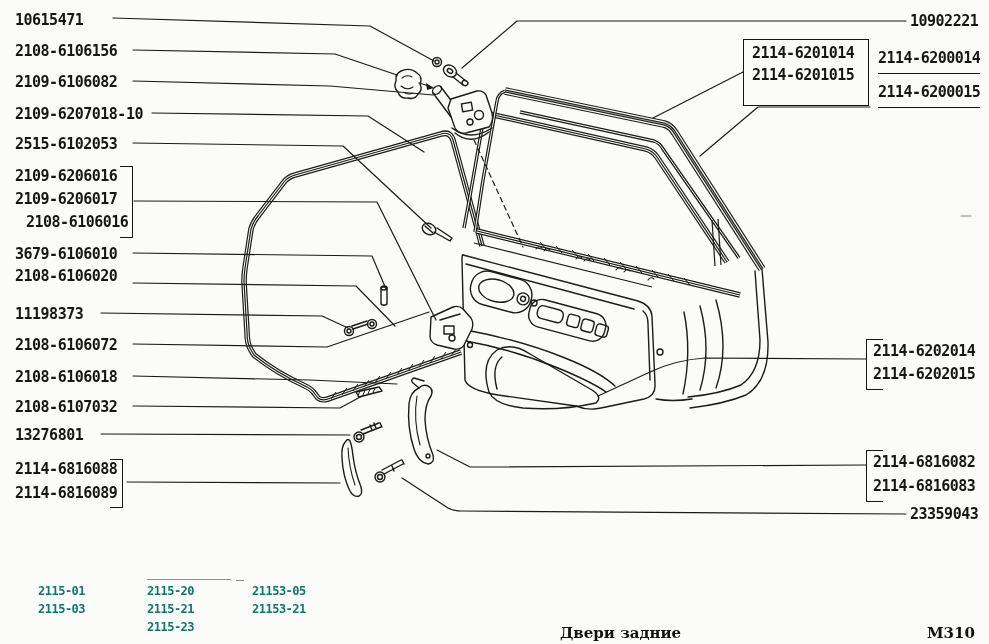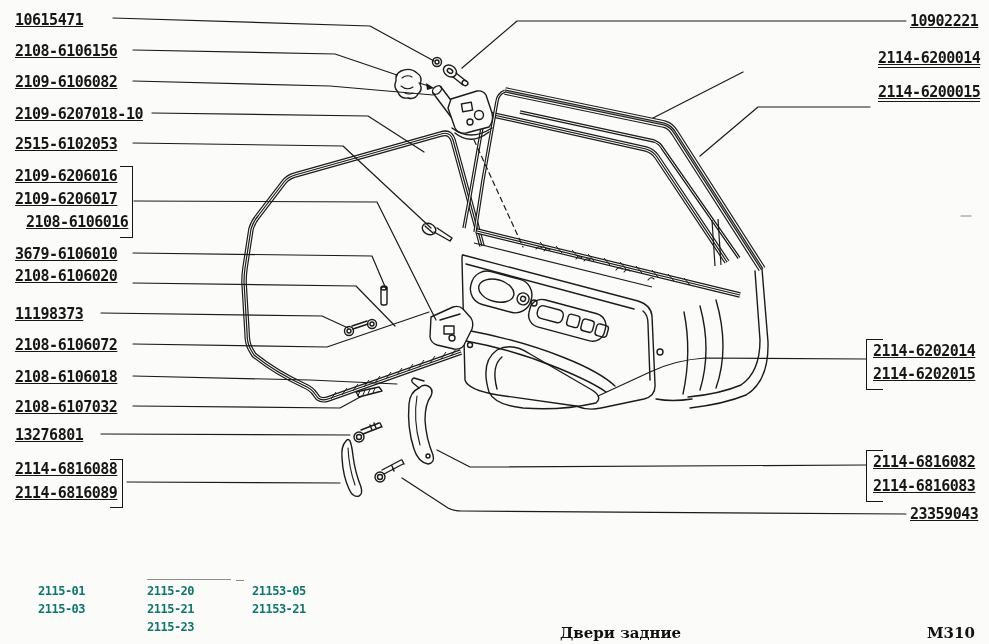--- a/index.html
+++ b/index.html
@@ -1,21 +1,21 @@
 <!DOCTYPE html>
 <html><head>
 <meta charset="utf-8">
 <style>
   html,body{margin:0;padding:0;background:#e8e8e8;}
   #page{position:relative;width:989px;height:644px;background:#fbfbf9;overflow:hidden;
         font-family:"DejaVu Sans Mono","Liberation Mono",monospace;color:#161616;}
   #art{position:absolute;left:0;top:0;width:989px;height:644px;}
   .plabel{position:absolute;font:700 15px/17px "DejaVu Sans Mono","Liberation Mono",monospace;
-          color:#161616;white-space:nowrap;letter-spacing:-0.5px;text-decoration:underline;}
-  .plabel.ul{border-bottom:1.7px solid #161616;padding-bottom:0;}
+          color:#161616;white-space:nowrap;letter-spacing:-0.5px;}
+  .plabel.ul{border-bottom:1.7px solid #161616;padding-bottom:6px;}
   .bracket-r{position:absolute;border-top:1.6px solid #161616;border-right:1.6px solid #161616;
              border-bottom:1.6px solid #161616;}
   .bracket-l{position:absolute;border-top:1.6px solid #161616;border-left:1.6px solid #161616;
              border-bottom:1.6px solid #161616;}
   .pbox{position:absolute;border:1.7px solid #161616;}
   .footnum{position:absolute;font:700 12px/14px "DejaVu Sans Mono","Liberation Mono",monospace;
            color:#0f766e;white-space:nowrap;letter-spacing:-0.5px;}
   .caption{position:absolute;font:700 15px/18px "DejaVu Serif","Liberation Serif",serif;
            color:#111;white-space:nowrap;margin-top:24px;}
   .rule{position:absolute;background:#8d8d8d;height:1px;}
@@ -245,20 +245,24 @@
 <div class="plabel" style="left:15px;top:399px">2108-6107032</div>
 <div class="plabel" style="left:15px;top:427px">13276801</div>
 <div class="plabel" style="left:15px;top:461px">2114-6816088</div>
 <div class="plabel" style="left:15px;top:485px">2114-6816089</div>
 
 <div class="bracket-r" style="left:120px;top:166px;width:12px;height:70px"></div>
 <div class="bracket-r" style="left:110px;top:459px;width:12px;height:47px"></div>
 
 <div class="plabel" style="left:910px;top:13px">10902221</div>
 
+<div class="pbox" style="left:743px;top:39px;width:124px;height:65px">
+  <div class="plabel" style="left:8px;top:5px">2114-6201014</div>
+  <div class="plabel" style="left:8px;top:27px">2114-6201015</div>
+</div>
 
 <div class="plabel ul" style="left:878px;top:50px">2114-6200014</div>
 <div class="plabel ul" style="left:878px;top:84px">2114-6200015</div>
 
 <div class="bracket-l" style="left:866px;top:339px;width:16px;height:49px"></div>
 <div class="plabel" style="left:873px;top:343px">2114-6202014</div>
 <div class="plabel" style="left:873px;top:366px">2114-6202015</div>
 
 <div class="bracket-l" style="left:866px;top:450px;width:16px;height:50px"></div>
 <div class="plabel" style="left:873px;top:454px">2114-6816082</div>

